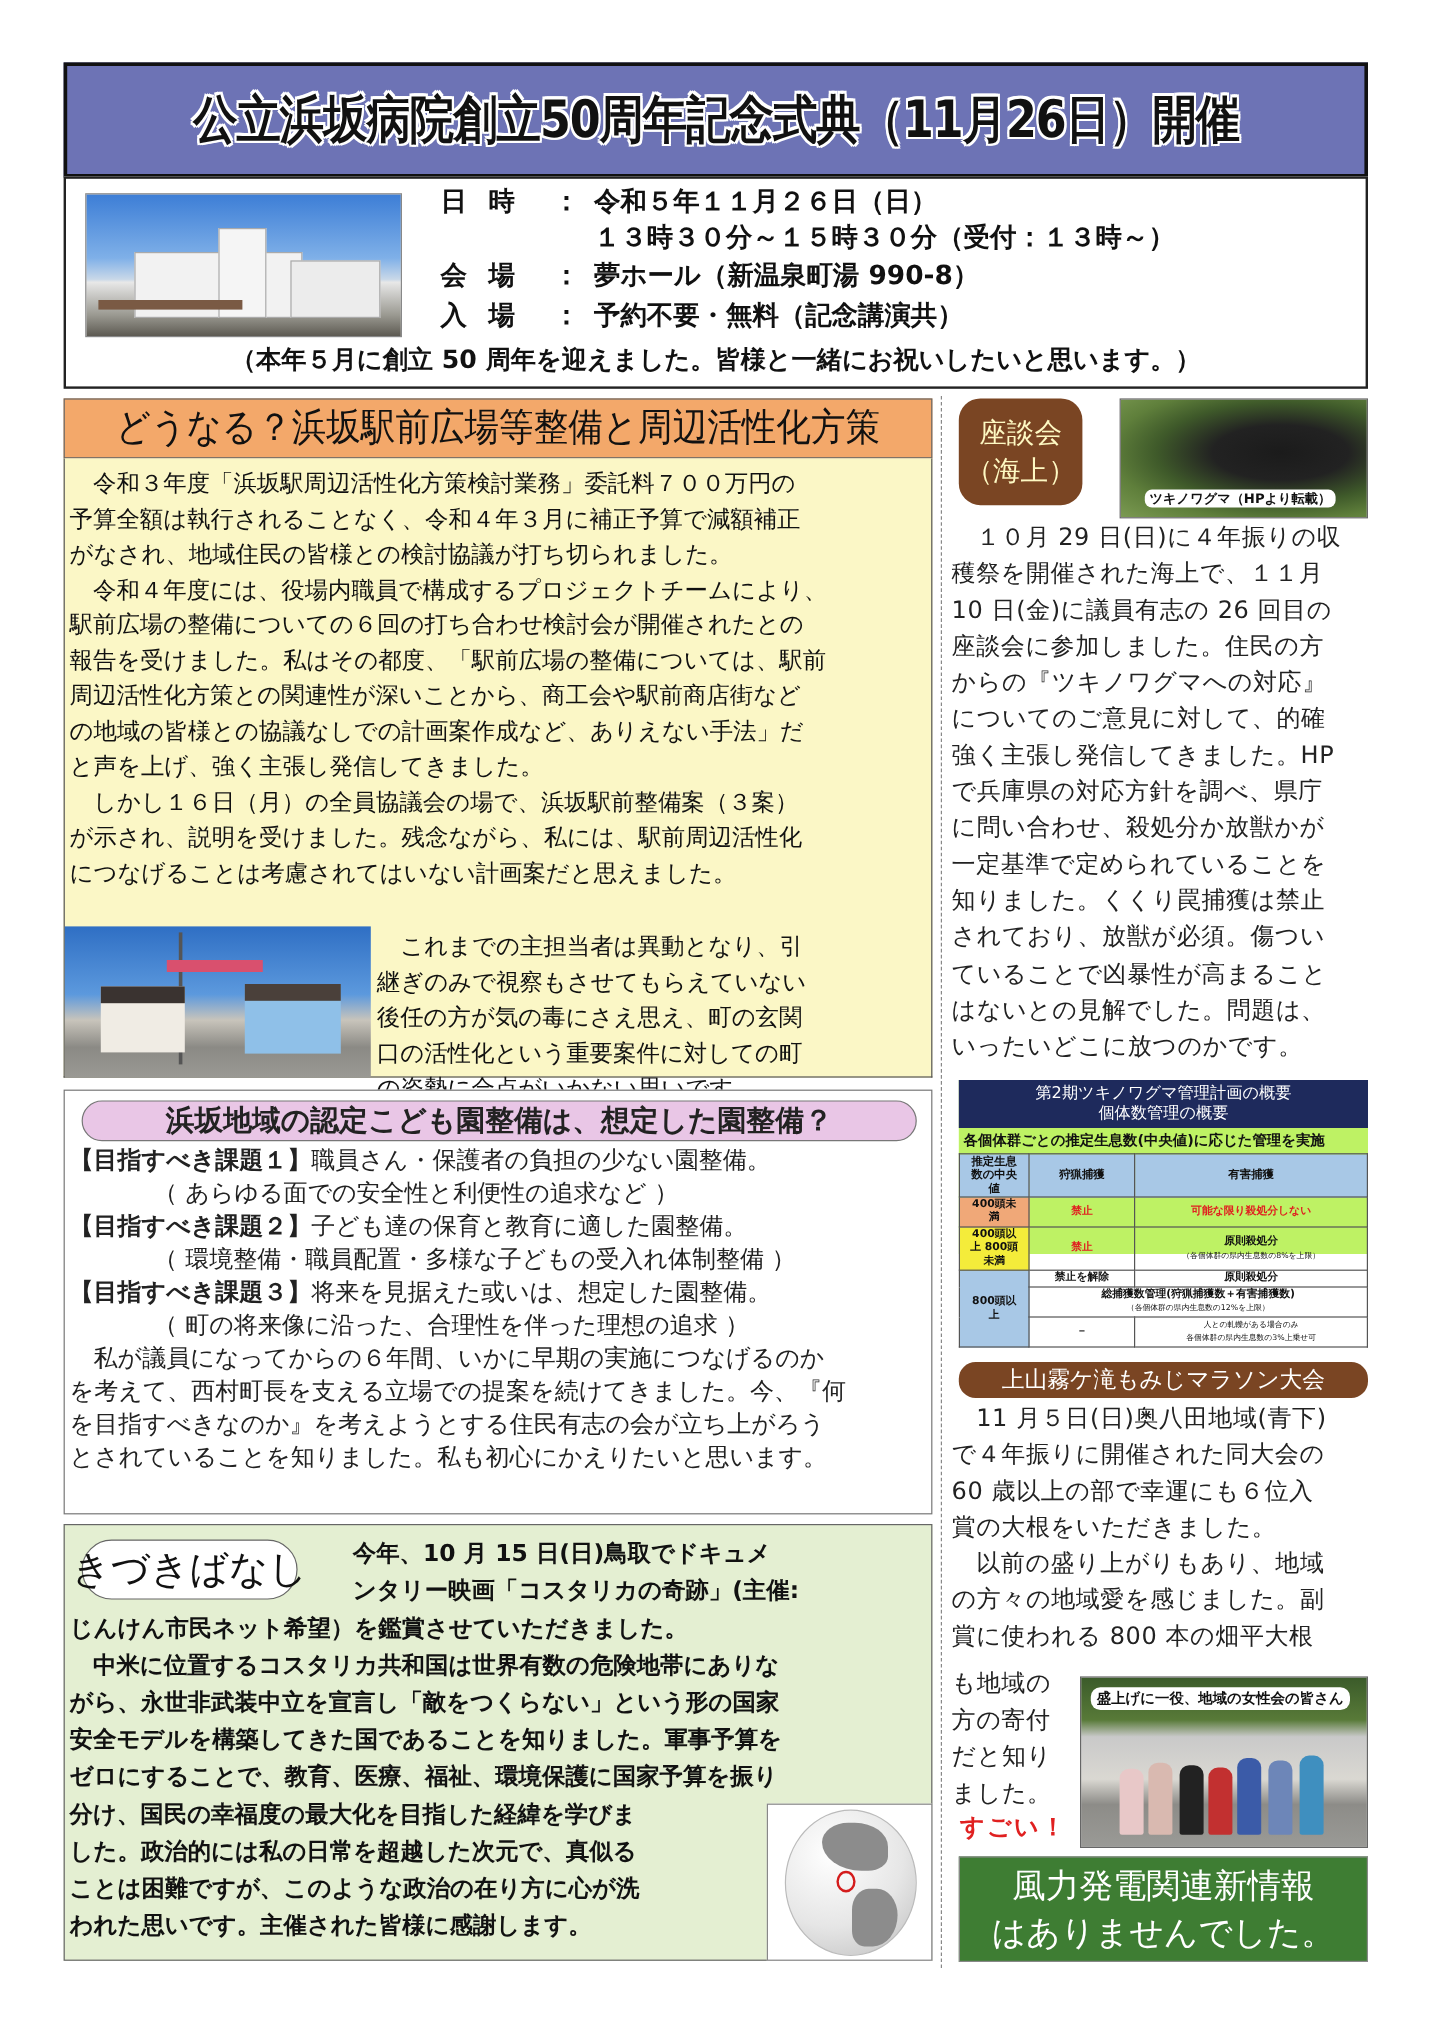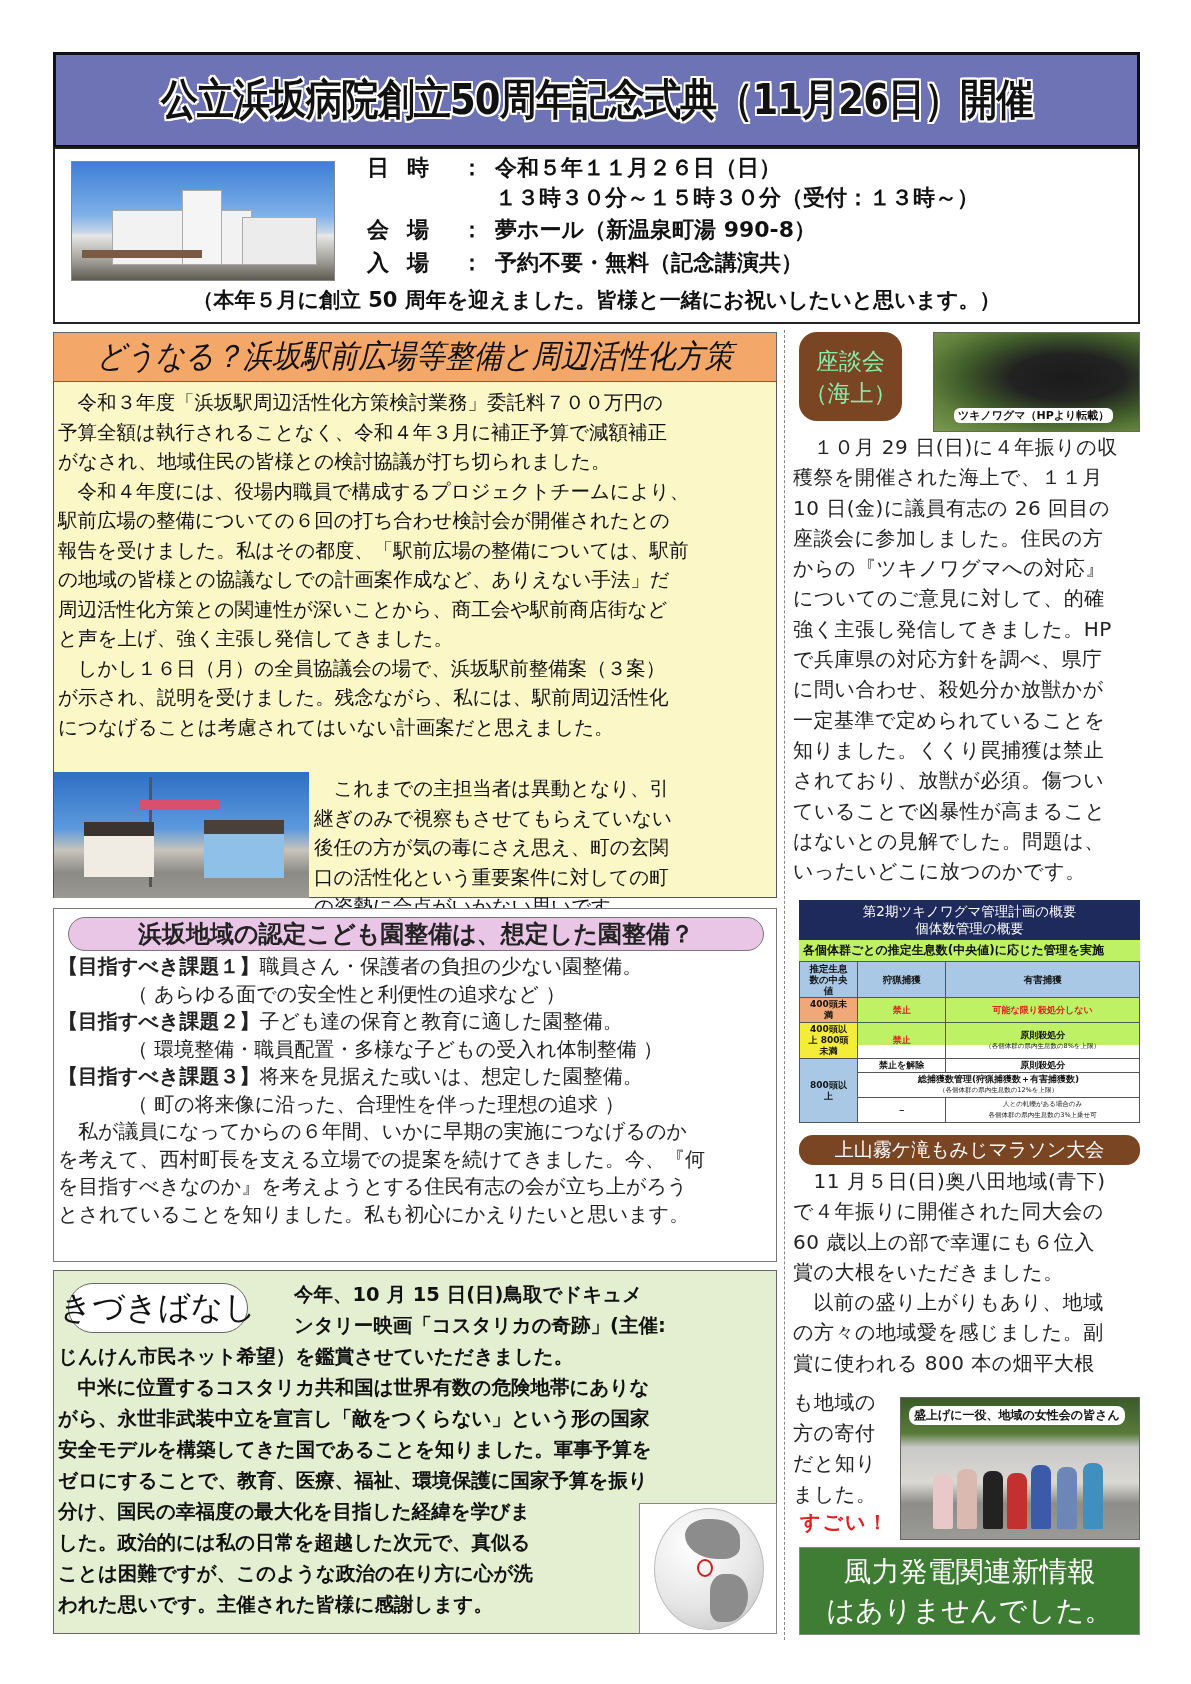--- a/index.html
+++ b/index.html
@@ -37,21 +37,21 @@
 
   .event-row { position: absolute; left: 312px; font-size: 22px; font-weight: bold; white-space: nowrap; display: flex; }
   .event-row .lbl { width: 94px; letter-spacing: 18px; }
   .event-row .colon { width: 34px; }
   .event-note { position: absolute; left: 0; right: 0; top: 137px; text-align: center; font-size: 21px; font-weight: bold; white-space: nowrap; }
 
   
   .sec1-header {
     position: absolute; left: 53px; top: 332px; width: 724px; height: 50px;
     background: #f3a86a; border: 1px solid #666;
-    display: flex; align-items: center; justify-content: center; font-style: italic;
+    display: flex; align-items: center; justify-content: center;
   }
   .sec1-header h2 { font-size: 32px; font-weight: normal; white-space: nowrap; transform: scaleX(0.9); }
   .sec1-body {
     position: absolute; left: 53px; top: 382px; width: 724px; height: 516px;
     background: #fbf7c6; border: 1px solid #555; border-top: none;
   }
   .para { font-size: 19.5px; line-height: 29.5px; white-space: nowrap; }
   .sec1-text { position: absolute; left: 4px; top: 6px; }
   .station-photo { left: 0px; top: 390px; width: 255px; height: 126px; border: none;
     background: linear-gradient(180deg, #2f6fc4 0%, #5c99dd 45%, #c8c4bb 62%, #8b8a85 80%, #9a9994 100%); }
@@ -95,21 +95,21 @@
   .globe .na { position:absolute; left:30px; top:10px; width:55px; height:40px; background:#8c8c8c; border-radius: 40% 50% 30% 60%; }
   .globe .sa { position:absolute; left:55px; top:65px; width:38px; height:48px; background:#8c8c8c; border-radius: 40% 50% 60% 30%; }
   .globe .mark { position:absolute; left:42px; top:50px; width:16px; height:18px; border:2px solid #d41c1c; border-radius:50%; }
 
   
   .divider { position: absolute; left: 784px; top: 330px; width: 0; height: 1310px; border-left: 1px dashed #888; }
 
   
   .badge-brown {
     position: absolute; left: 799px; top: 332px; width: 103px; height: 89px;
-    background: #7a4523; border-radius: 18px; color: #86efac;
+    background: #7a4523; border-radius: 18px; color: #fef9c3;
     display: flex; flex-direction: column; align-items: center; justify-content: center;
     font-size: 23px; line-height: 32px;
   }
   .bear-photo { left: 933px; top: 332px; width: 207px; height: 100px;
     background: radial-gradient(ellipse at 65% 45%, #1b1b1b 0%, #222 30%, #3f5a2a 55%, #5f7f3b 75%, #7b9a52 100%); border: 1px solid #666; }
   .bear-caption { position:absolute; left:20px; bottom:8px; font-size: 11px; font-weight: bold; color:#111; background:#fff; border-radius: 6px; padding: 0 4px; white-space: nowrap; }
   .right-para { position: absolute; left: 793px; font-size: 20px; line-height: 30.3px; white-space: nowrap; color: #222; letter-spacing: 0.5px; }
 
   .chart-img { position: absolute; left: 799px; top: 900px; width: 341px; height: 145px; background: #bef264; }
   .chart-head { background: #1e2a5c; color: #fff; text-align: center; font-size: 13.5px; line-height: 17px; padding: 3px 0; }
@@ -182,22 +182,22 @@
   <h2>どうなる？浜坂駅前広場等整備と周辺活性化方策</h2>
 </div>
 <div class="sec1-body">
   <div class="sec1-text">
     <div class="para">　令和３年度「浜坂駅周辺活性化方策検討業務」委託料７００万円の</div>
     <div class="para">予算全額は執行されることなく、令和４年３月に補正予算で減額補正</div>
     <div class="para">がなされ、地域住民の皆様との検討協議が打ち切られました。</div>
     <div class="para">　令和４年度には、役場内職員で構成するプロジェクトチームにより、</div>
     <div class="para">駅前広場の整備についての６回の打ち合わせ検討会が開催されたとの</div>
     <div class="para">報告を受けました。私はその都度、「駅前広場の整備については、駅前</div>
+    <div class="para">周辺活性化方策との関連性が深いことから、商工会や駅前商店街など</div>
     <div class="para">の地域の皆様との協議なしでの計画案作成など、ありえない手法」だ</div>
-    <div class="para">周辺活性化方策との関連性が深いことから、商工会や駅前商店街など</div>
     <div class="para">と声を上げ、強く主張し発信してきました。</div>
     <div class="para">　しかし１６日（月）の全員協議会の場で、浜坂駅前整備案（３案）</div>
     <div class="para">が示され、説明を受けました。残念ながら、私には、駅前周辺活性化</div>
     <div class="para">につなげることは考慮されてはいない計画案だと思えました。</div>
   </div>
   <div class="photo station-photo">
     <div class="pole"></div>
       <div class="banner"></div>
       <div class="h1"></div>
       <div class="h2"></div>

